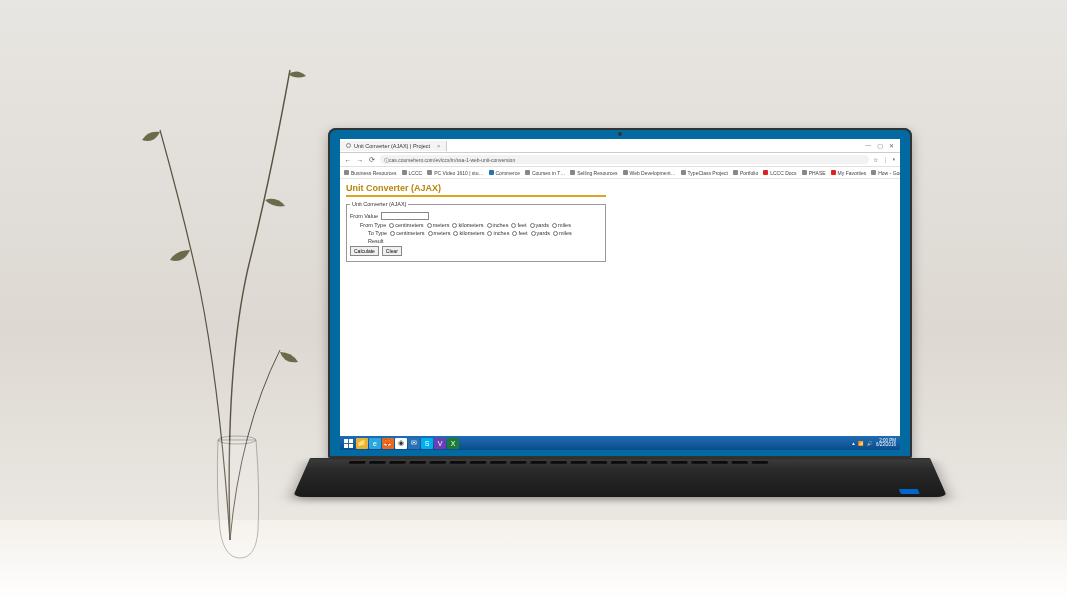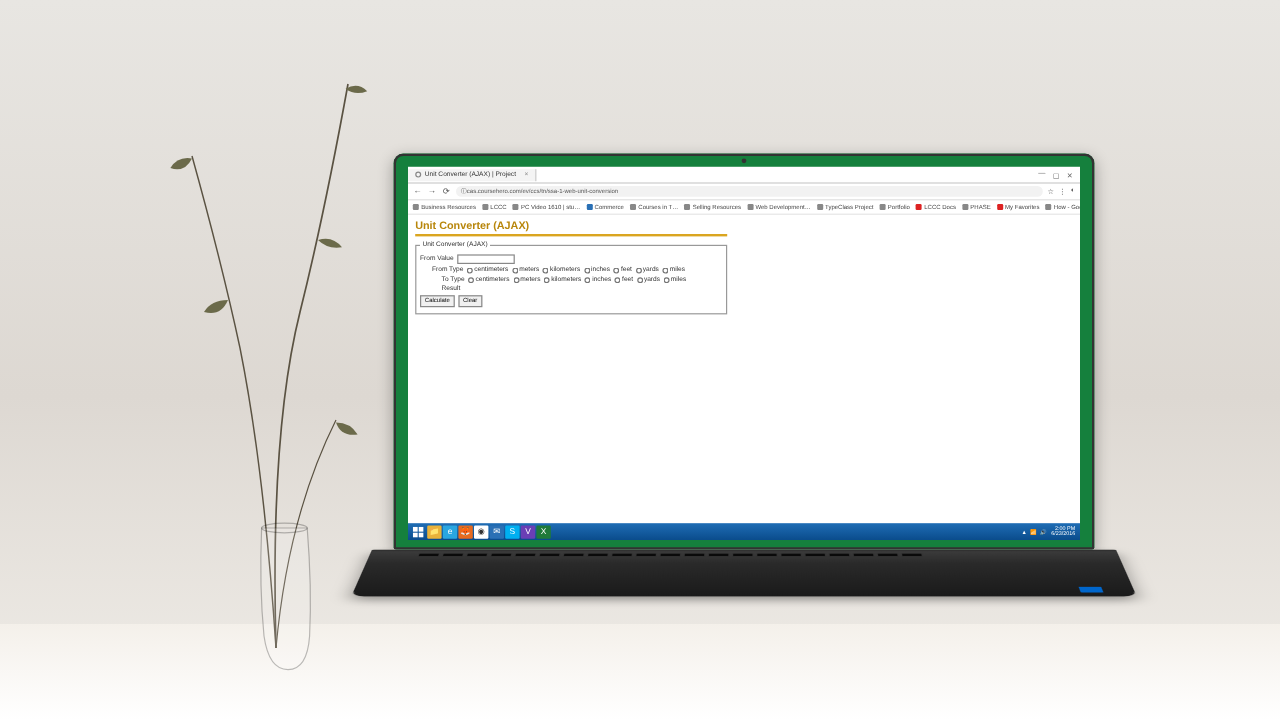--- a/index.html
+++ b/index.html
@@ -27,21 +27,21 @@
     width: 620px;
     height: 430px;
     perspective: 1800px;
   }
   .screen-bezel {
     position: absolute;
     left: 18px;
     top: 0;
     width: 584px;
     height: 330px;
-    background: #15803d;
+    background: #0369a1;
     border-radius: 8px 8px 2px 2px;
     box-shadow: inset 0 0 0 2px #333, 0 4px 12px rgba(0,0,0,.3);
   }
   .webcam {
     position: absolute;
     left: 50%;
     top: 4px;
     width: 4px;
     height: 4px;
     background: #333;

